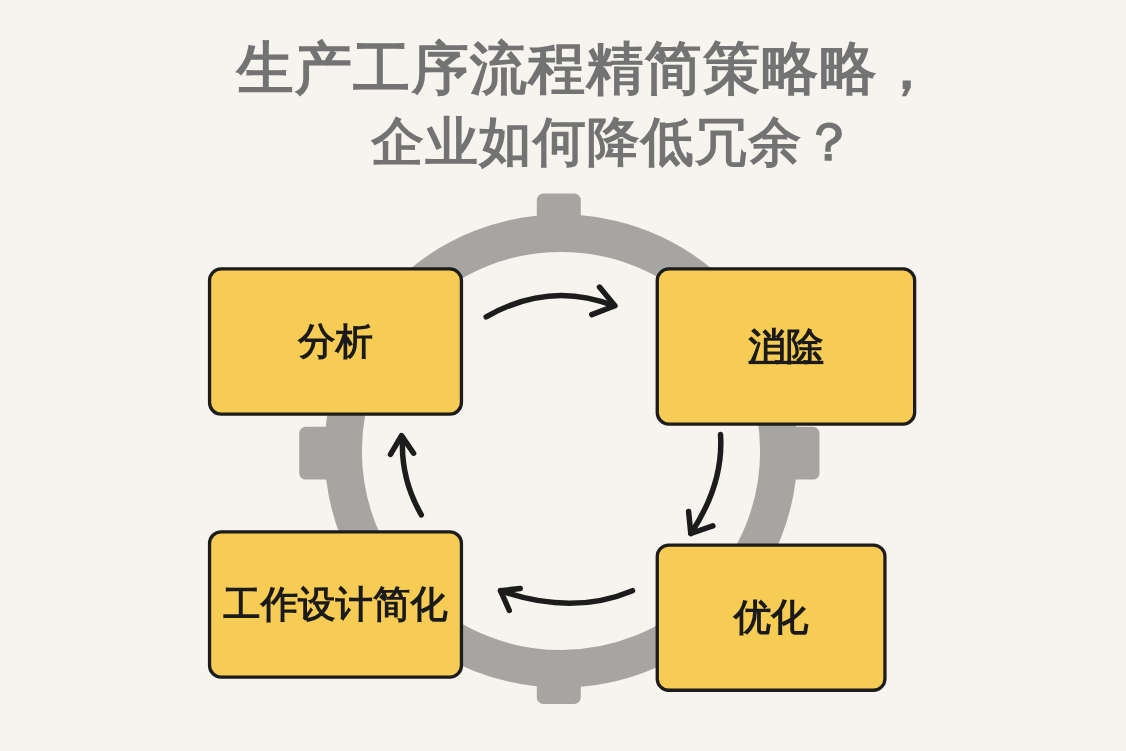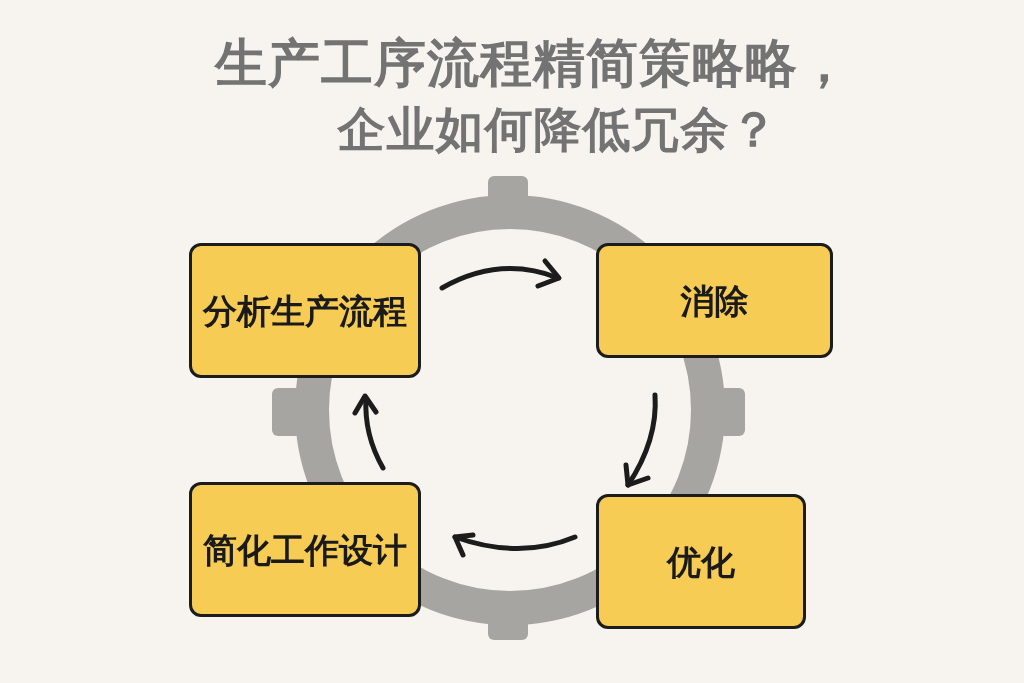--- a/index.html
+++ b/index.html
@@ -54,27 +54,26 @@
     <path d="M575 537 Q520 560 455 537"></path>
     <path d="M473 535 L455 537 L463 555"></path>
 
     <path d="M383 468 Q364 435 366 398"></path>
     <path d="M355 413 L365 396 L376 412"></path>
   </g>
 </svg>
 
 <div class="box" style="left:189px; top:243px; width:232px; height:135px;">
   <div>分析</div>
-  <div>生产流程</div>
 </div>
 
-<div class="box" style="left:596px; top:243px; width:237px; height:115px;">
+<div class="box" style="left:596px; top:243px; width:237px; height:144px;text-decoration:underline;">
   <div>消除</div>
 </div>
 
 <div class="box" style="left:596px; top:494px; width:210px; height:135px;">
   <div>优化</div>
 </div>
 
 <div class="box" style="left:189px; top:482px; width:232px; height:135px;">
+  <div>工作设计</div>
   <div>简化</div>
-  <div>工作设计</div>
 </div>
 
 </body></html>

